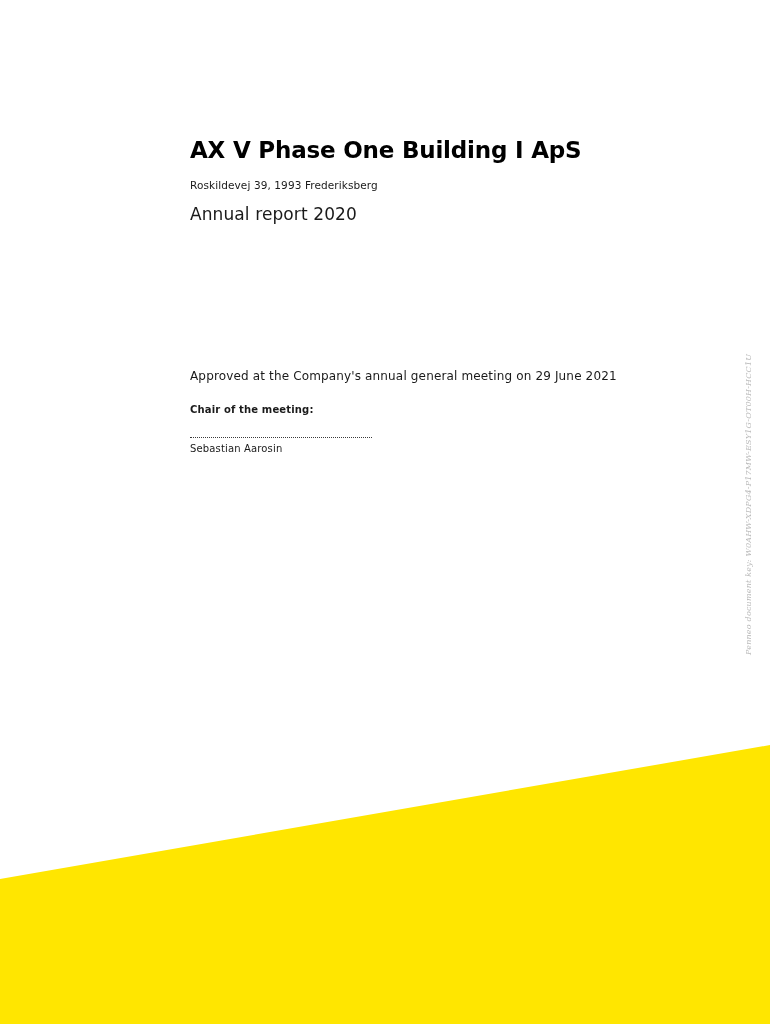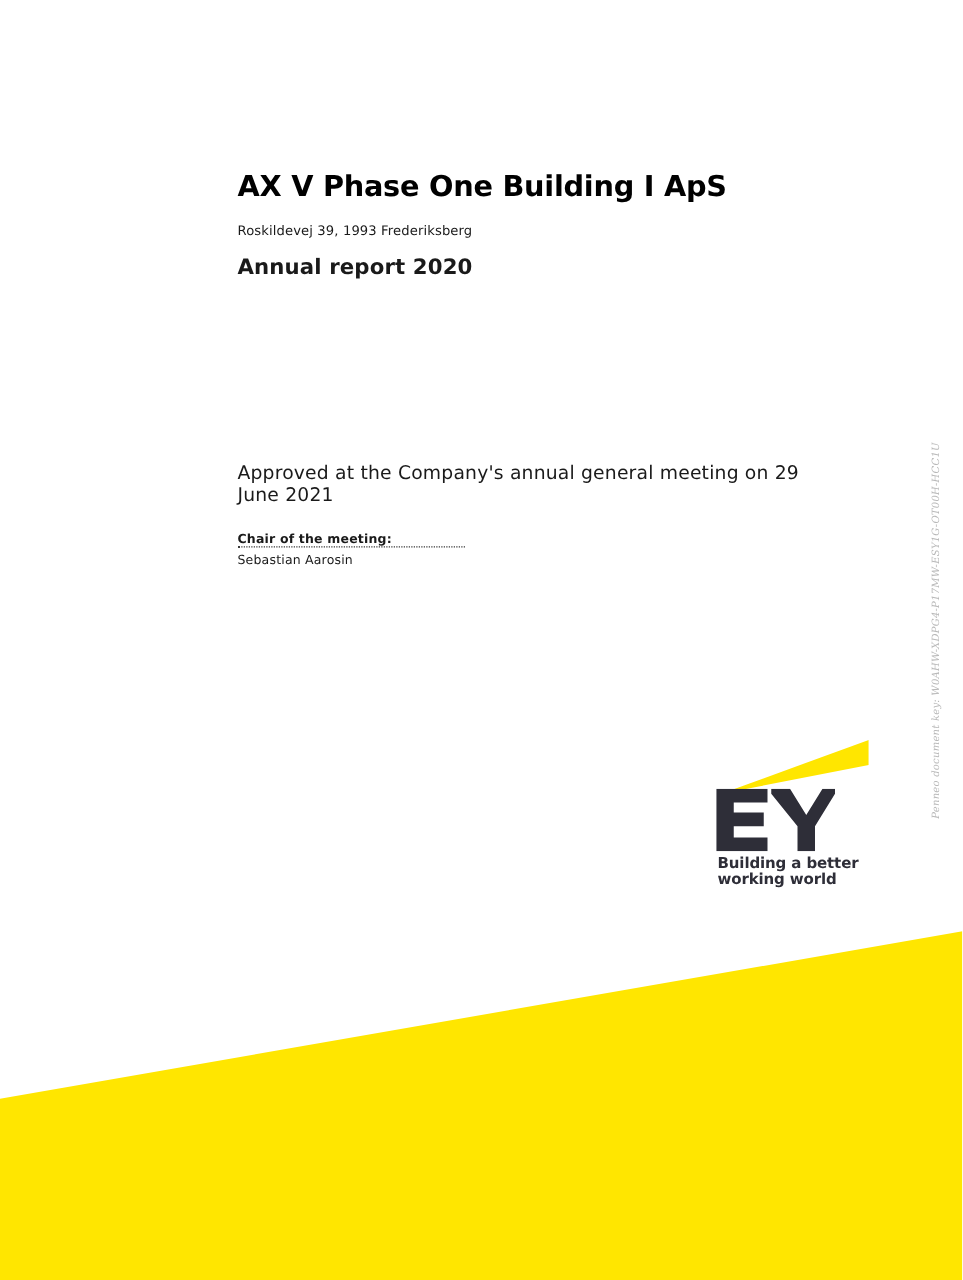--- a/index.html
+++ b/index.html
@@ -44,35 +44,35 @@
     letter-spacing: 0.1px;
   }
   .cvr-line {
     font-size: 10.5px;
     color: #1a1a1a;
     margin: 0 0 26px 0;
     letter-spacing: 0.1px;
   }
   .report-title {
     font-size: 17px;
-    font-weight: bold;
+    font-weight: normal;
     color: #1a1a1a;
     margin: 0;
     letter-spacing: 0.1px;
   }
 
   
   .approval {
     position: absolute;
     left: 190px;
     top: 369px;
     width: 470px;
   }
   .approval-line {
-    font-size: 15px;
+    font-size: 12px;
     color: #1a1a1a;
     margin: 0 0 21px 0;
     letter-spacing: 0.15px;
   }
   .chair-line {
     font-size: 10px;
     color: #1a1a1a;
     margin: 0;
     letter-spacing: 0.15px;
     font-weight: bold;
@@ -168,31 +168,18 @@
     <p class="chair-line">Chair of the meeting:</p>
   </div>
 
   <div class="signature-block">
     <div class="dotted-rule"></div>
     <div class="signer-name">Sebastian Aarosin</div>
   </div>
 
   <div class="penneo-key">Penneo document key: W0AHW-XDPG4-P17MW-ESY1G-OT00H-HCC1U</div>
 
-  <div class="ey-logo">
-    <svg class="ey-beam" viewBox="0 0 118 48" preserveAspectRatio="none">
-      <polygon points="0,47 118,4 118,24" fill="#FFE600"></polygon>
-    </svg>
-    <svg class="ey-wordmark" viewBox="0 0 95 50" preserveAspectRatio="none">
-      <polygon points="0,0 41,0 41,11 14,11 14,19 38,19 38,30 14,30 14,39 41,39 41,50 0,50" fill="#2E2E38"></polygon>
-      <polygon points="44,0 59,0 72,21 85,0 95,0 95,4 79,30 79,50 65,50 65,30 44,4" fill="#2E2E38"></polygon>
-    </svg>
-    <div class="ey-tagline">
-      <div>Building a better</div>
-      <div>working world</div>
-    </div>
-  </div>
 
   <svg class="yellow-banner" viewBox="0 0 770 324" preserveAspectRatio="none">
     <polygon points="0,179 770,45 770,324 0,324" fill="#FFE600"></polygon>
   </svg>
 
 </div>
 
 </body></html>

